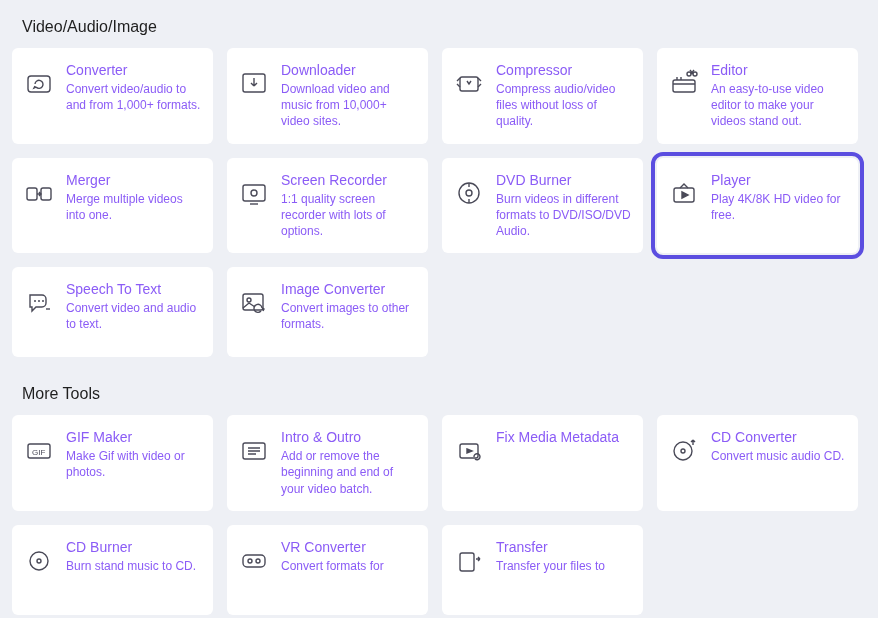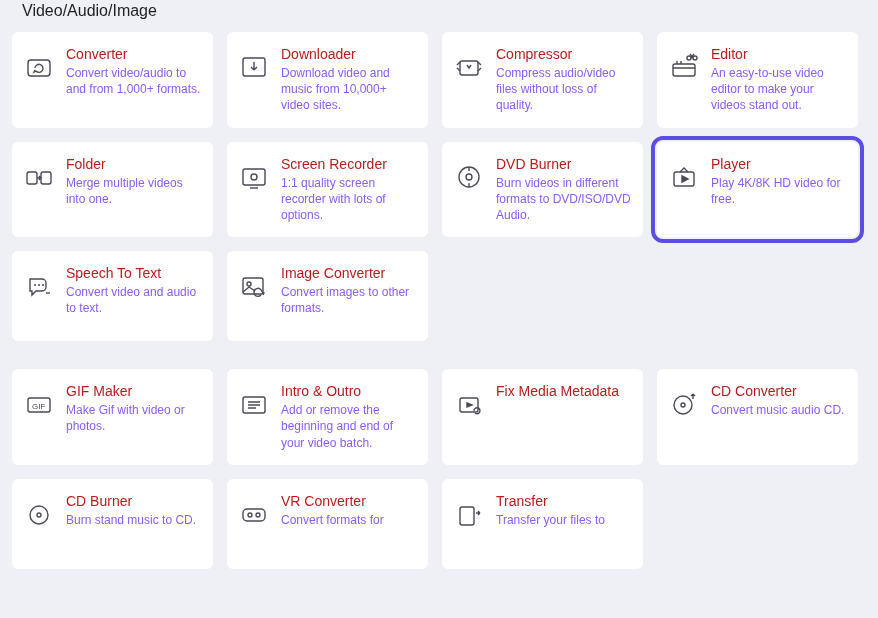--- a/index.html
+++ b/index.html
@@ -5,21 +5,21 @@
   * { box-sizing: border-box; }
   body {
     margin: 0;
     width: 878px;
     height: 618px;
     background: #eef0f5;
     font-family: "Segoe UI", Arial, sans-serif;
     color: #2d2d2d;
     overflow: hidden;
   }
-  .page { padding: 2px 10px 0 12px; }
+  .page { padding: 18px 10px 0 12px; }
   .section-title {
     font-size: 16px;
     color: #1f1f1f;
     margin: 0 0 12px 10px;
   }
   .grid {
     display: grid;
     grid-template-columns: repeat(4, 201px);
     gap: 14px;
     margin-bottom: 28px;
@@ -41,21 +41,21 @@
   .icon-wrap {
     flex: 0 0 34px;
     height: 34px;
     display:flex; align-items:center; justify-content:center;
     margin-top: 4px;
   }
   .icon-wrap svg { width: 30px; height: 30px; stroke:#4a4a58; fill:none; stroke-width:1.4; }
   .card-body { flex:1 1 auto; }
   .card-title {
     font-size: 14px;
-    color: #b91c1c;
+    color: #8b5cf6;
     margin: 0 0 3px 0;
   }
   .card-desc {
     font-size: 12px;
     line-height: 1.35;
     color: #8b5cf6;
     margin:0;
   }
 </style>
 </head>
@@ -198,21 +198,21 @@
           <div class="card-desc">An easy-to-use video editor to make your videos stand out.</div>
         </div>
       </div>
       <div class="card">
         <div class="icon-wrap">
           <svg viewBox="0 0 30 30">
             <use href="#ic-merge"></use>
           </svg>
         </div>
         <div class="card-body">
-          <div class="card-title">Folder</div>
+          <div class="card-title">Merger</div>
           <div class="card-desc">Merge multiple videos into one.</div>
         </div>
       </div>
       <div class="card">
         <div class="icon-wrap">
           <svg viewBox="0 0 30 30">
             <use href="#ic-screen-record"></use>
           </svg>
         </div>
         <div class="card-body">
@@ -258,20 +258,21 @@
           <svg viewBox="0 0 30 30">
             <use href="#ic-image-refresh"></use>
           </svg>
         </div>
         <div class="card-body">
           <div class="card-title">Image Converter</div>
           <div class="card-desc">Convert images to other formats.</div>
         </div>
       </div>
     </div>
+    <div class="section-title">More Tools</div>
     <div class="grid">
       <div class="card">
         <div class="icon-wrap">
           <svg viewBox="0 0 30 30">
             <use href="#ic-gif"></use>
           </svg>
         </div>
         <div class="card-body">
           <div class="card-title">GIF Maker</div>
           <div class="card-desc">Make Gif with video or photos.</div>

